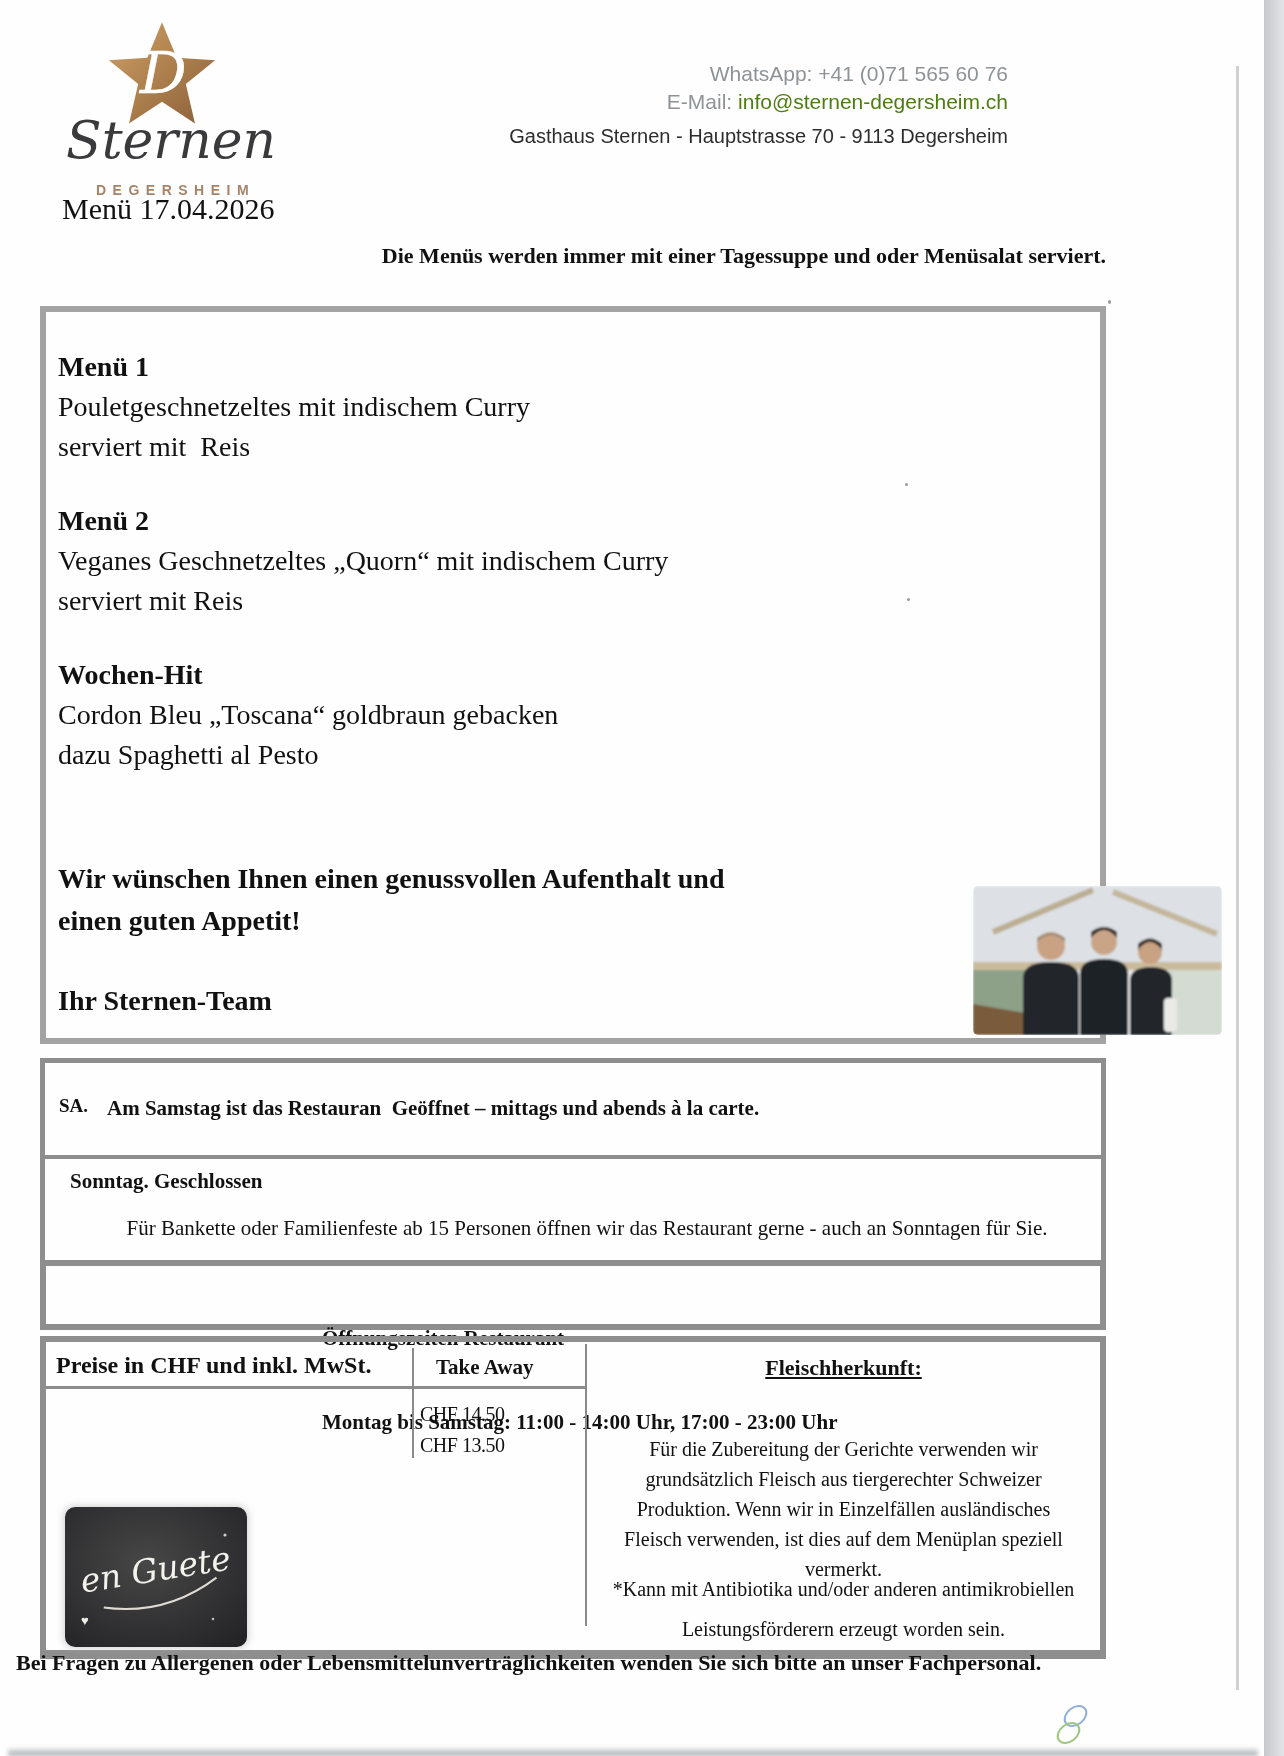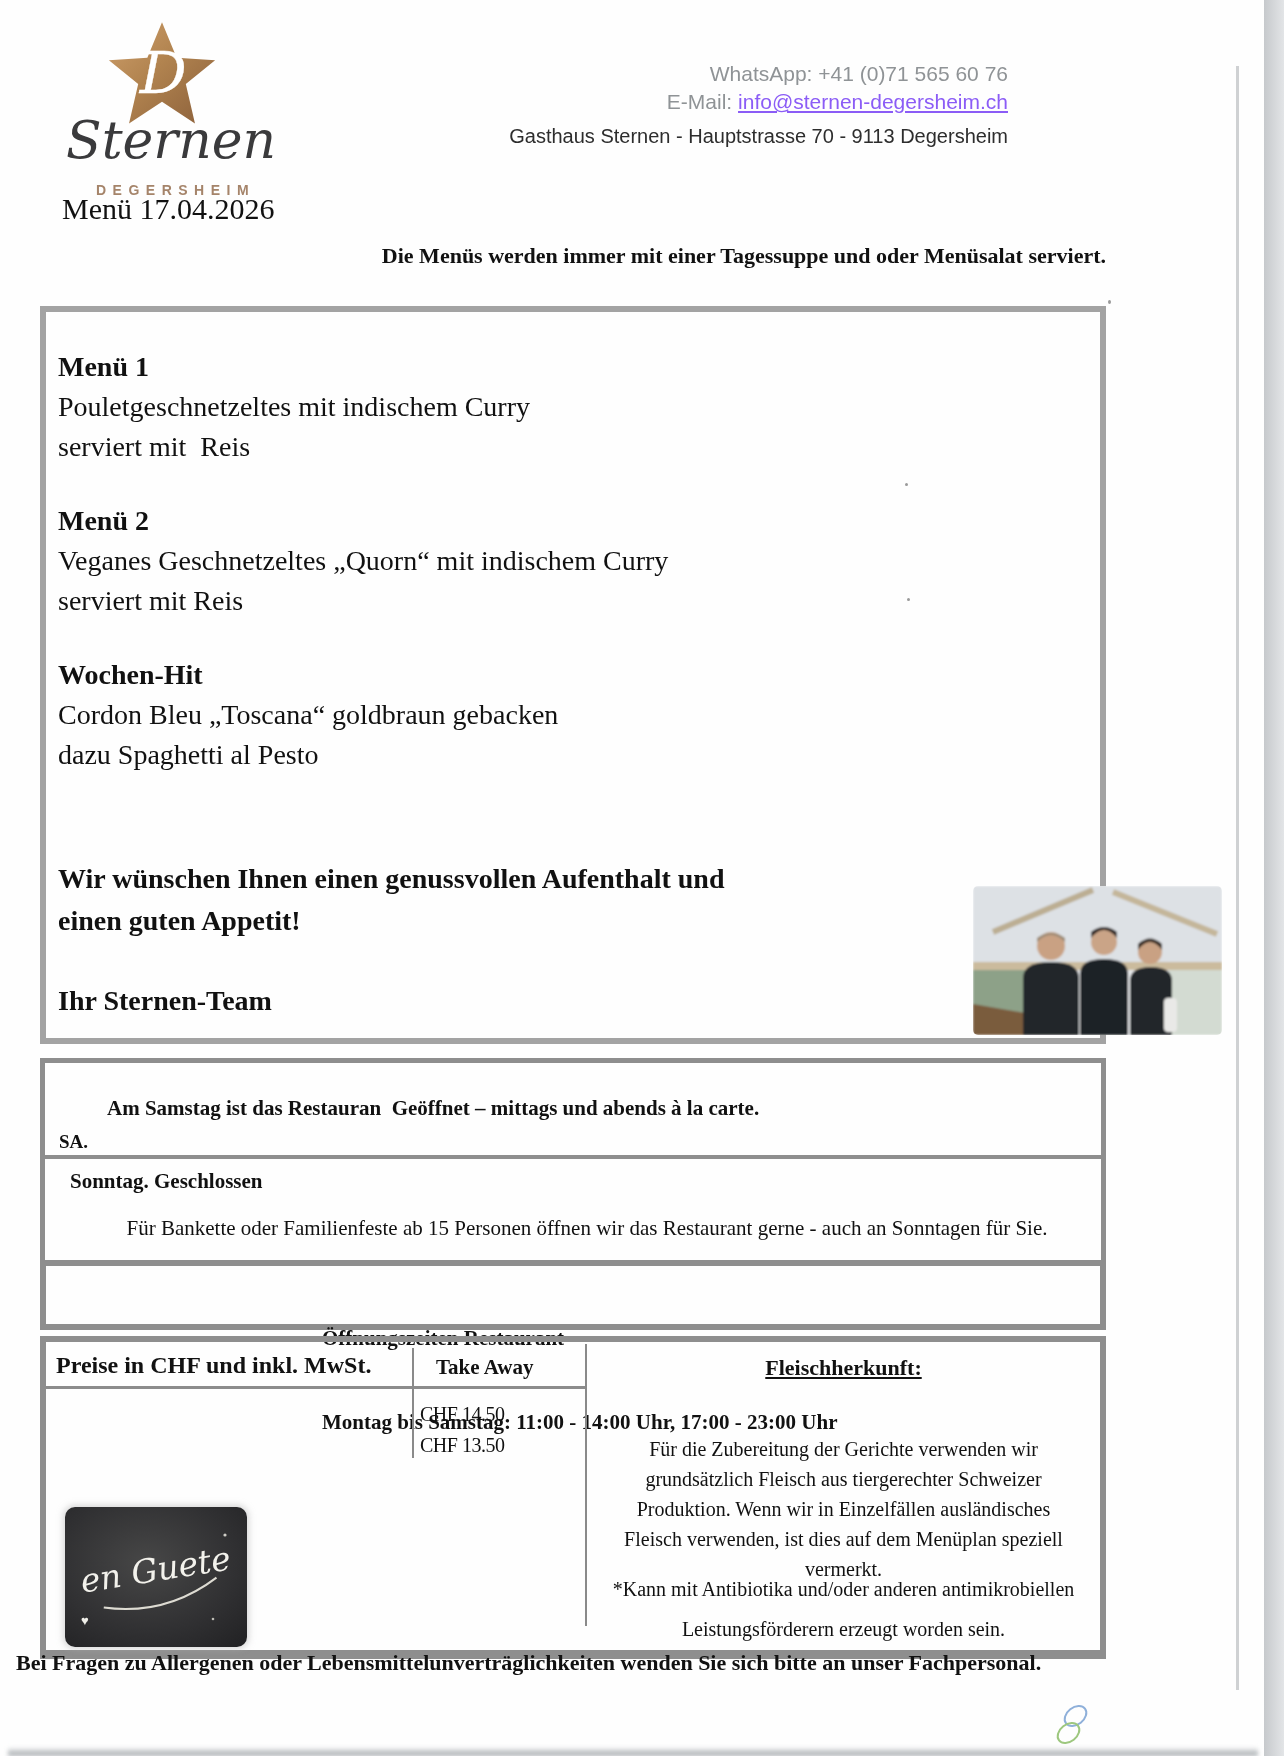--- a/index.html
+++ b/index.html
@@ -7,37 +7,37 @@
         font-family:"Liberation Serif",serif;color:#111;}
   
   .logo{position:absolute;left:62px;top:18px;width:210px;height:190px;}
   .logo-star{position:absolute;left:42px;top:2px;width:116px;height:112px;}
   .logo-name{position:absolute;left:-6px;top:92px;width:230px;text-align:center;
              font-family:"DejaVu Serif",serif;font-style:italic;font-size:52px;color:#3a3a3c;}
   .logo-place{position:absolute;left:34px;top:164px;font-family:"Liberation Sans",sans-serif;
               font-size:14px;letter-spacing:6.5px;color:#a5846a;font-weight:bold;}
   .contact{position:absolute;top:60px;right:276px;text-align:right;font-family:"Liberation Sans",sans-serif;}
   .contact-line{font-size:21px;color:#8f9396;line-height:28px;white-space:pre;}
-  .email-link{color:#8b5cf6;text-decoration:underline;}
+  .email-link{color:#4d7c0f;}
   .contact-address{font-size:20px;color:#2d2d2d;margin-top:9px;}
   
   .doc-title{position:absolute;left:62px;top:192px;font-size:30px;}
   .serving-note{position:absolute;left:40px;top:243px;width:1066px;text-align:right;
                 font-size:22px;font-weight:bold;white-space:pre;}
   
   .menu-box{position:absolute;left:40px;top:306px;width:1054px;height:726px;border:6px solid #a3a3a3;}
   .mb{position:absolute;left:12px;white-space:pre;font-size:28px;line-height:34px;}
   .bold{font-weight:bold;}
   .team-photo{position:absolute;left:973px;top:886px;width:249px;height:149px;z-index:6;
               border-radius:5px;overflow:hidden;box-shadow:inset 0 0 10px 5px rgba(255,255,255,.85);}
   .team-photo svg{display:block;}
   
   .sa-box{position:absolute;left:40px;top:1058px;width:1056px;height:197px;
           border:5px solid #8e8e8e;border-bottom:none;}
-  .sa-abbr{position:absolute;left:14px;top:32px;font-size:19px;font-weight:bold;margin-top:36px;}
+  .sa-abbr{position:absolute;left:14px;top:32px;font-size:19px;font-weight:bold;}
   .sa-text{position:absolute;left:62px;top:33px;font-size:21px;font-weight:bold;white-space:pre;}
   .sa-divider{position:absolute;left:0;top:92px;width:100%;height:4px;background:#8e8e8e;}
   .sun-closed{position:absolute;left:25px;top:106px;font-size:21px;font-weight:bold;}
   .banquet{position:absolute;left:0;top:153px;width:100%;text-align:center;font-size:21px;white-space:pre;margin-left:14px;}
   
   .hours-box{position:absolute;left:40px;top:1260px;width:1054px;height:58px;border:6px solid #8e8e8e;}
   .hours-inner{position:absolute;left:276px;top:2px;font-size:21px;font-weight:bold;line-height:28px;white-space:pre;}
   
   .prices-box{position:absolute;left:40px;top:1336px;width:1054px;height:308px;
               border:6px solid #8e8e8e;border-bottom-width:9px;}

